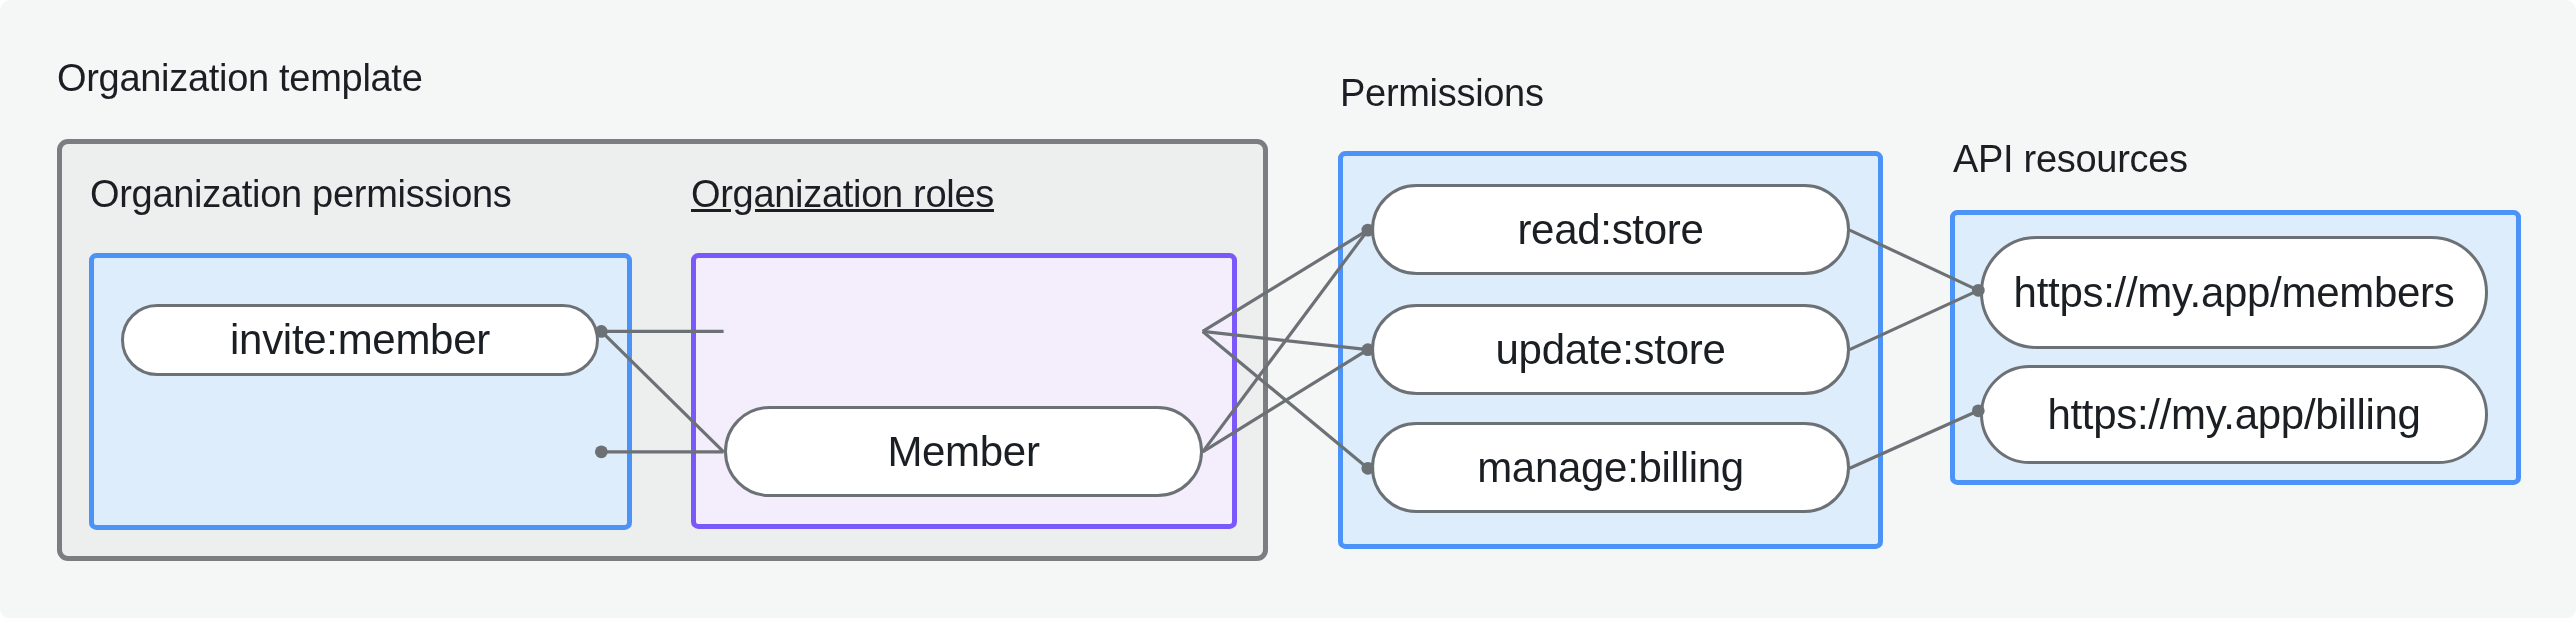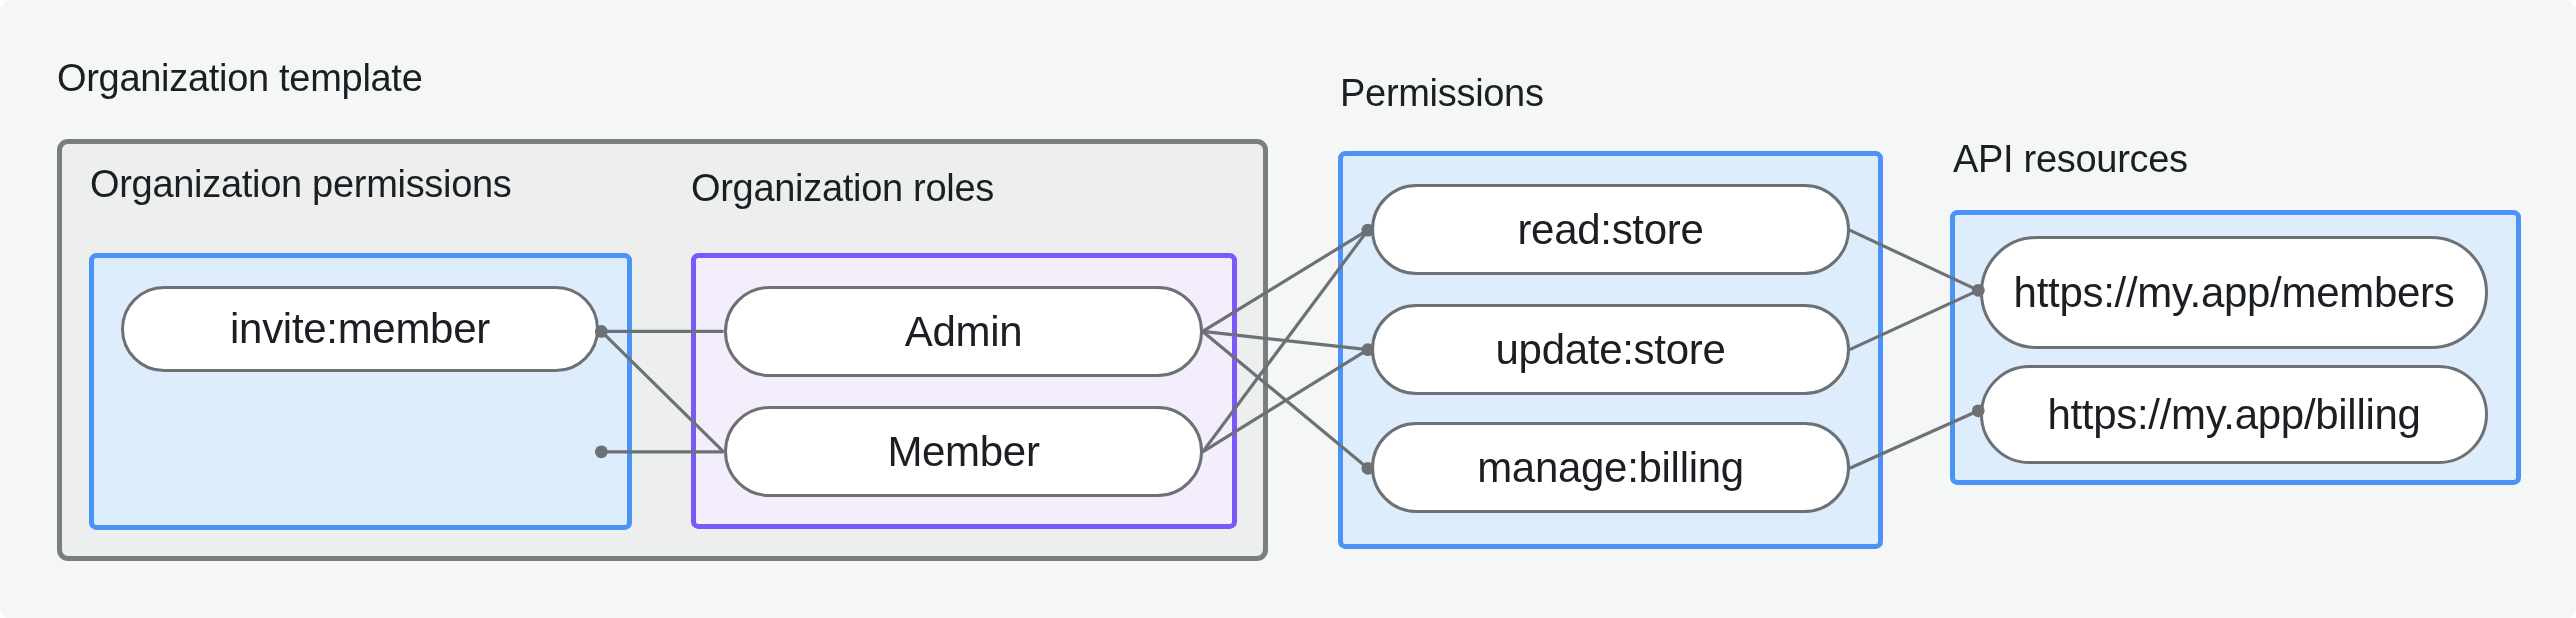--- a/index.html
+++ b/index.html
@@ -21,22 +21,22 @@
   .canvas{
     position:relative;width:2576px;height:619px;
     background:var(--page-background);
     border-radius:11px;overflow:hidden;
   }
   .label{
     position:absolute;font-size:38px;line-height:1;color:var(--text);
     white-space:nowrap;letter-spacing:-0.3px;
   }
   .t-org-template{left:57px;top:59px;}
-  .t-org-perms{left:90px;top:165px;}
-  .t-org-roles{left:691px;top:169px;}
+  .t-org-perms{left:90px;top:175px;}
+  .t-org-roles{left:691px;top:175px;text-decoration:underline;}
   .t-permissions{left:1340px;top:74px;}
   .t-api{left:1953px;top:140px;}
   .panel{position:absolute;box-sizing:border-box;}
   .group-gray{
     left:57px;top:139px;width:1211px;height:422px;
     background:var(--group-fill);
     border:5.5px solid var(--group-border);border-radius:11px;
   }
   .panel-blue{
     background:var(--blue-fill);
@@ -51,21 +51,21 @@
   .p-permissions{left:1338px;top:151px;width:545px;height:398px;}
   .p-api{left:1950px;top:210px;width:571px;height:275px;}
   .pill{
     position:absolute;box-sizing:border-box;
     background:var(--pill-fill);
     border:3.2px solid var(--pill-border);
     border-radius:912px;
     display:flex;align-items:center;justify-content:center;
     font-size:42px;color:var(--text);white-space:nowrap;letter-spacing:-0.3px;
   }
-  .n-invite {left:121px;top:286px;width:478px;height:86px;}
+  .n-invite {left:121px;top:304px;width:478px;height:72px;}
   .n-delete {left:121px;top:406px;width:478px;height:91px;}
   .n-admin  {left:724px;top:286px;width:479px;height:91px;}
   .n-member {left:724px;top:406px;width:479px;height:91px;}
   .n-read   {left:1371px;top:184px;width:479px;height:91px;}
   .n-update {left:1371px;top:304px;width:479px;height:91px;}
   .n-manage {left:1371px;top:422px;width:479px;height:91px;}
   .n-members{left:1980px;top:236px;width:508px;height:113px;}
   .n-billing{left:1980px;top:365px;width:508px;height:99px;}
   svg.edges{
     position:absolute;left:0;top:0;width:2576px;height:619px;
@@ -85,21 +85,20 @@
   <div class="panel panel-blue p-permissions"></div>
   <div class="panel panel-blue p-api"></div>
 
   <div class="label t-org-template">Organization template</div>
   <div class="label t-org-perms">Organization permissions</div>
   <div class="label t-org-roles">Organization roles</div>
   <div class="label t-permissions">Permissions</div>
   <div class="label t-api">API resources</div>
 
   <div class="pill n-invite">invite:member</div>
-  <div class="pill n-admin">Admin</div>
   <div class="pill n-member">Member</div>
   <div class="pill n-read">read:store</div>
   <div class="pill n-update">update:store</div>
   <div class="pill n-manage">manage:billing</div>
   <div class="pill n-members">https://my.app/members</div>
   <div class="pill n-billing">https://my.app/billing</div>
 
   <svg class="edges" viewBox="0 0 2823 678">
     <line x1="659" y1="363" x2="793" y2="363"></line>
     <line x1="659" y1="363" x2="793" y2="495"></line>

